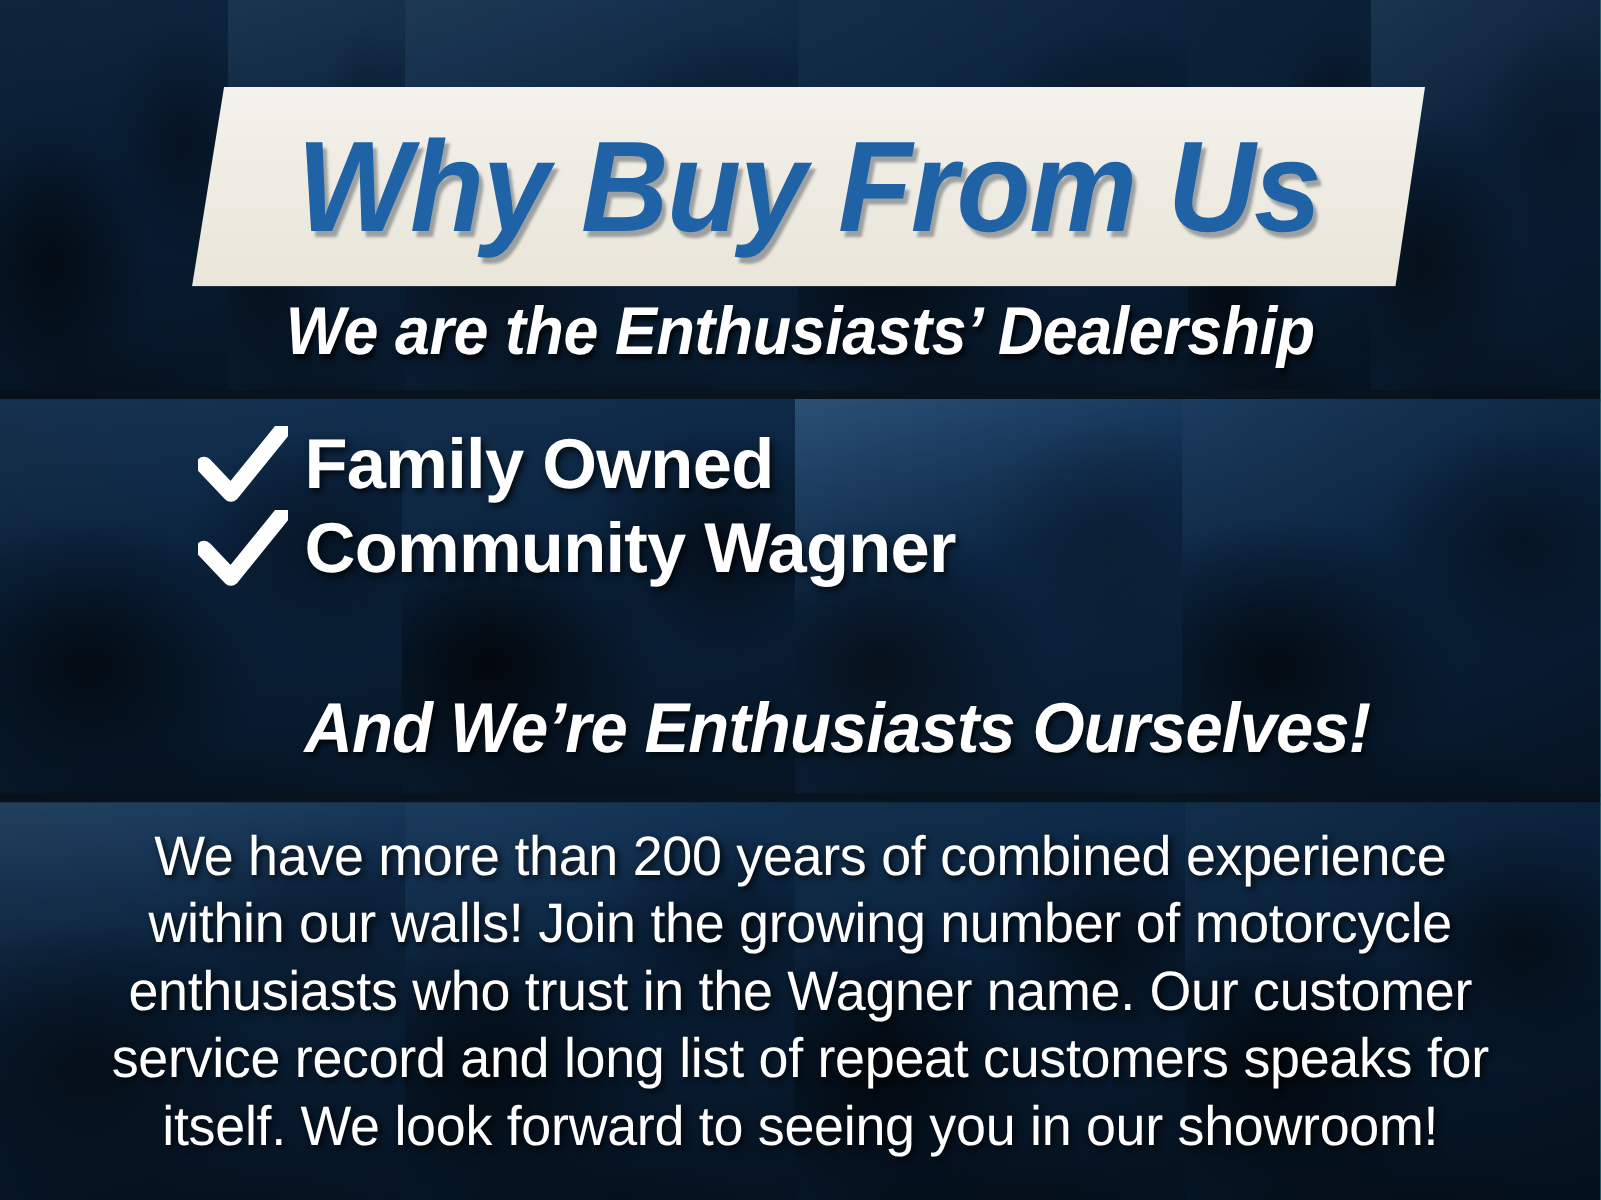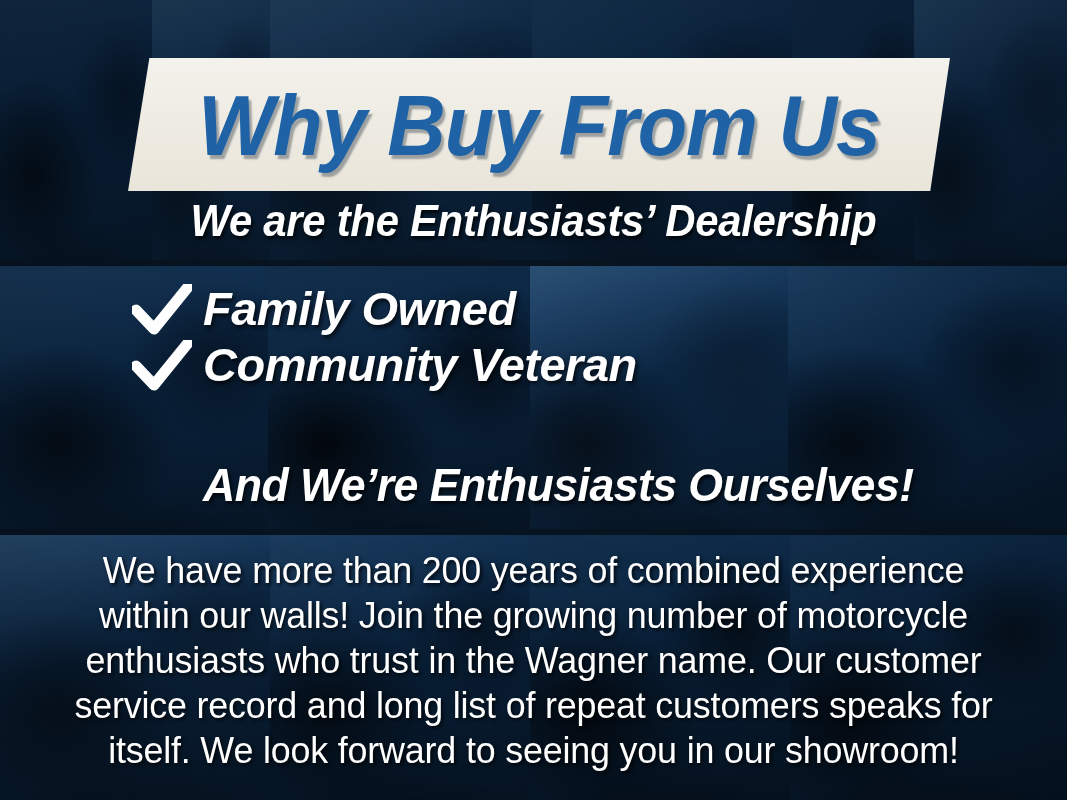--- a/index.html
+++ b/index.html
@@ -73,21 +73,21 @@
   
   .checklist{position:absolute;left:0;top:288px;width:1067px;}
   .check-row{position:relative;height:56px;display:flex;align-items:center;}
   .check-mark{
     position:absolute;left:132px;top:-4px;width:60px;height:52px;
   }
   .check-mark svg{display:block;}
   .check-label{
     position:absolute;left:203px;top:-4px;
     font-family:"Liberation Sans","DejaVu Sans",sans-serif;
-    font-weight:bold;font-style:italic;font-size:47px;line-height:1.05;
+    font-weight:bold;font-size:47px;line-height:1.05;
     color:#ffffff;letter-spacing:-.5px;
     text-shadow:2px 3px 4px rgba(0,0,0,.7);
     white-space:nowrap;
   }
   .tagline{
     position:absolute;left:203px;top:460px;
     font-family:"Liberation Sans","DejaVu Sans",sans-serif;
     font-weight:bold;font-style:italic;font-size:47px;line-height:1.05;
     color:#ffffff;letter-spacing:-.6px;
     text-shadow:2px 3px 4px rgba(0,0,0,.7);
@@ -155,21 +155,21 @@
       <span class="check-label">Family Owned</span>
     </div>
 
 
     <div class="check-row">
       <span class="check-mark">
         <svg width="60" height="52" viewBox="0 0 60 52" xmlns="http://www.w3.org/2000/svg">
           <path d="M4 26 L22 45 L56 3" fill="none" stroke="#ffffff" stroke-width="11" stroke-linecap="round" stroke-linejoin="round"></path>
         </svg>
       </span>
-      <span class="check-label">Community Veteran</span>
+      <span class="check-label">Community Wagner</span>
     </div>
 
   </div>
 
   <div class="tagline">And We’re Enthusiasts Ourselves!</div>
 
   <div class="body-copy">
     <p>We have more than 200 years of combined experience within our walls! Join the growing number of motorcycle enthusiasts who trust in the Wagner name. Our customer service record and long list of repeat customers speaks for itself. We look forward to seeing you in our showroom!</p>
   </div>
 

